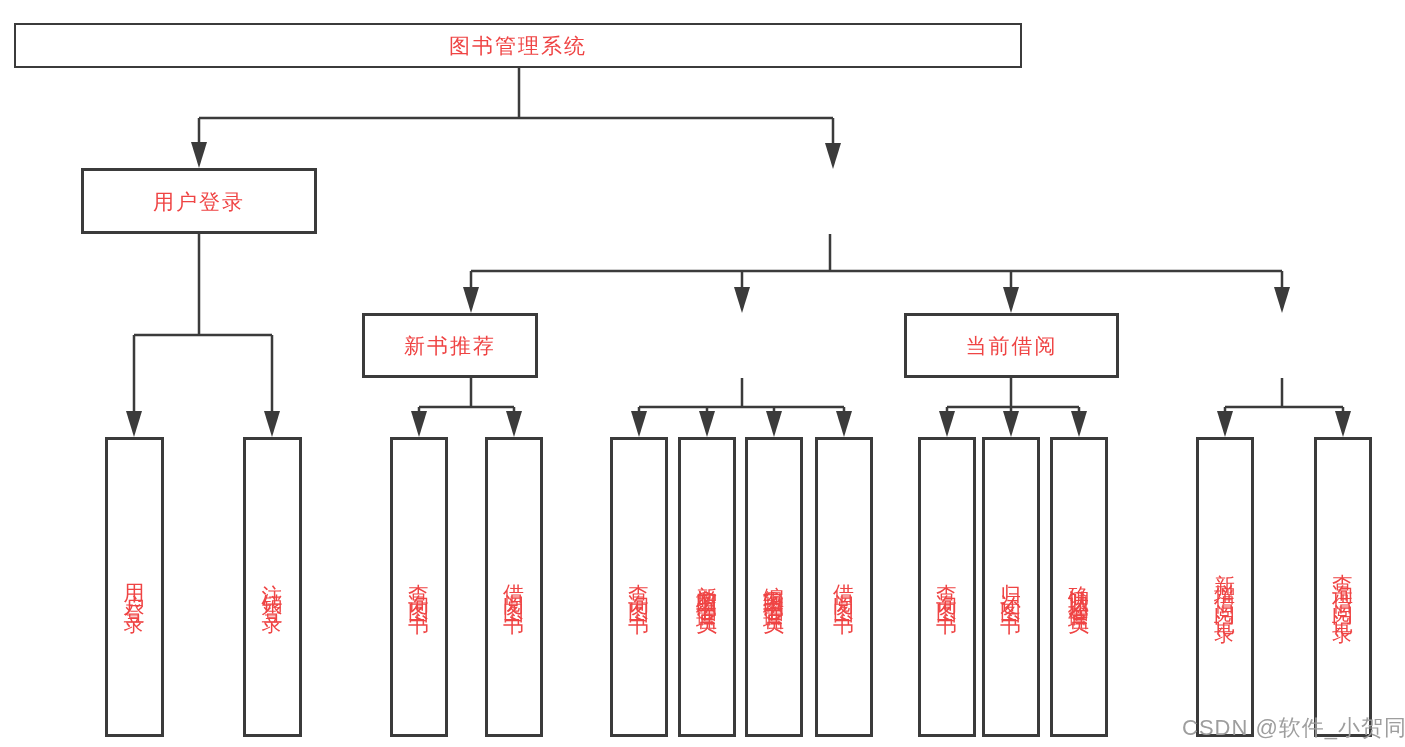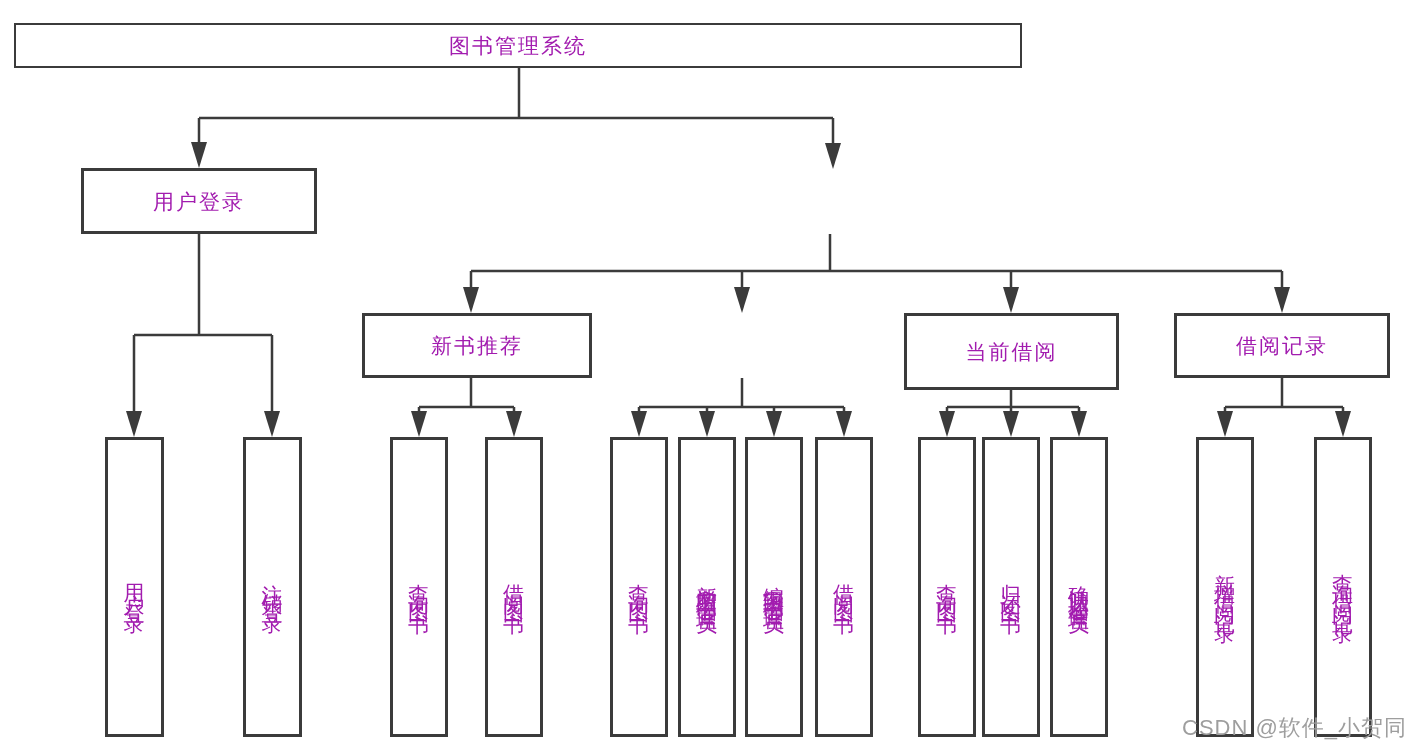--- a/index.html
+++ b/index.html
@@ -10,21 +10,21 @@
     overflow:hidden;
     font-family:"Liberation Sans", sans-serif;
   }
   .connectors{position:absolute;left:0;top:0;width:1405px;height:747px;}
   .node{
     position:absolute;
     box-sizing:border-box;
     background:#ffffff;
     border:3px solid #3b3b3b;
     display:flex;align-items:center;justify-content:center;
-    color:#a21caf;
+    color:#ef4444;
   }
   .node .label{
     font-size:21px;
     line-height:1;
     letter-spacing:2px;
     white-space:nowrap;
   }
   .root{border-width:2px;}
   .leaf .label{
     writing-mode:vertical-rl;
@@ -89,28 +89,25 @@
   </svg>
 
   <div class="node root" style="left:14px;top:23px;width:1008px;height:45px">
     <span class="label">图书管理系统</span>
   </div>
 
   <div class="node" style="left:81px;top:168px;width:236px;height:66px">
     <span class="label">用户登录</span>
   </div>
 
-  <div class="node" style="left:362px;top:313px;width:230px;height:65px">
+  <div class="node" style="left:362px;top:313px;width:176px;height:65px">
     <span class="label">新书推荐</span>
   </div>
-  <div class="node" style="left:904px;top:313px;width:215px;height:77px">
+  <div class="node" style="left:904px;top:313px;width:215px;height:65px">
     <span class="label">当前借阅</span>
-  </div>
-  <div class="node" style="left:1174px;top:313px;width:216px;height:65px">
-    <span class="label">借阅记录</span>
   </div>
 
   <div class="node leaf" style="left:105px;top:437px;width:59px;height:300px">
     <span class="label">用户登录</span>
   </div>
   <div class="node leaf" style="left:243px;top:437px;width:59px;height:300px">
     <span class="label">注销登录</span>
   </div>
 
   <div class="node leaf" style="left:390px;top:437px;width:58px;height:300px">

